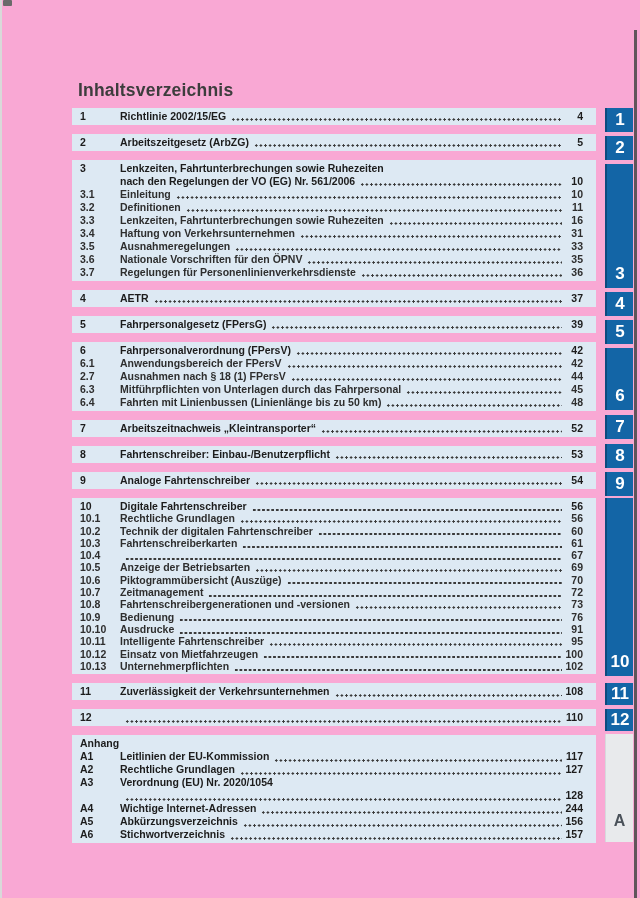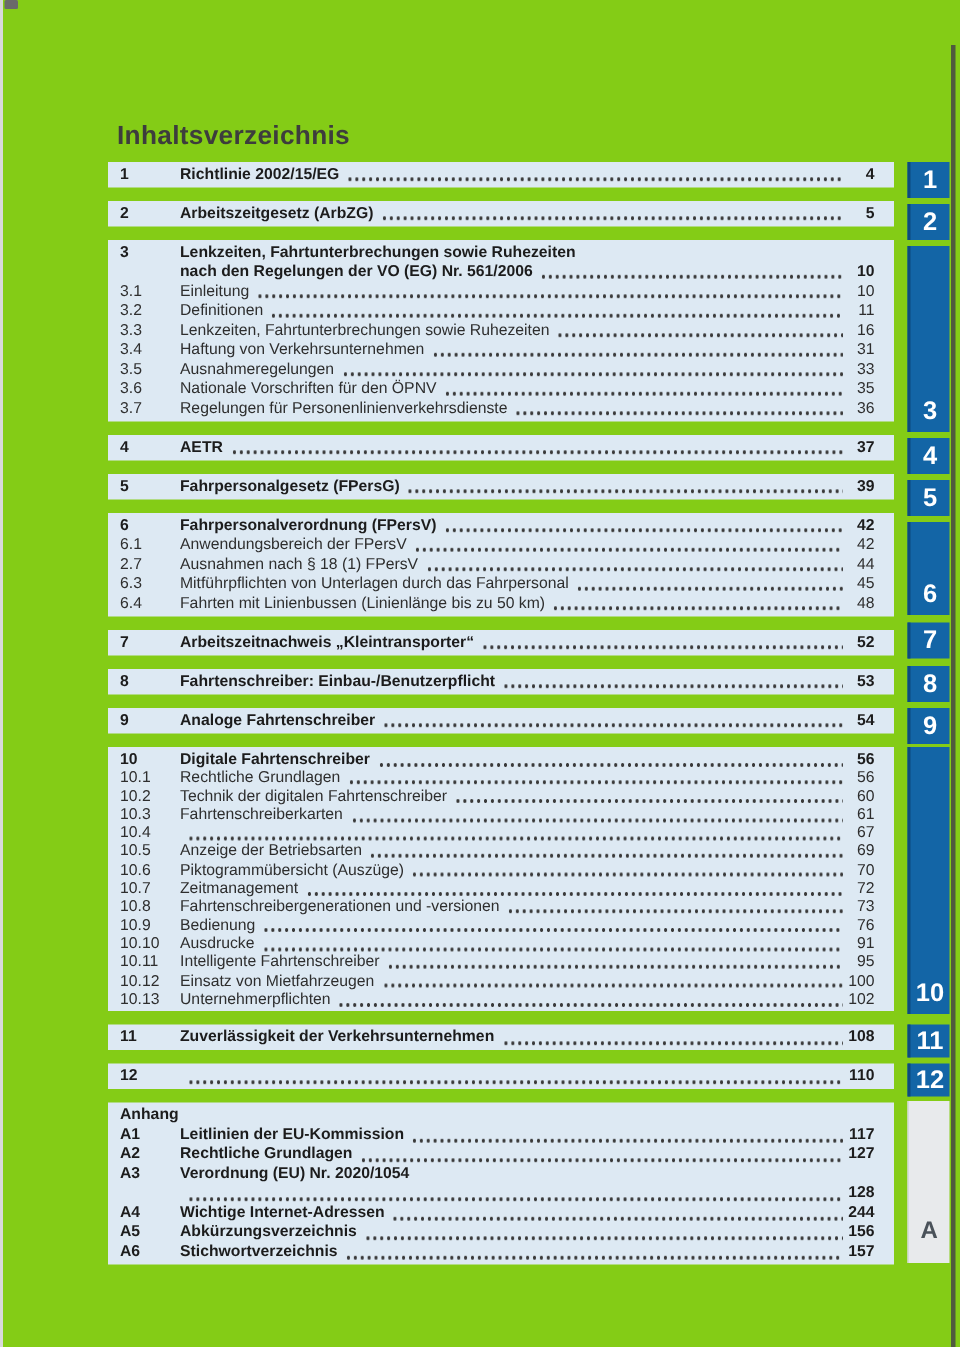--- a/index.html
+++ b/index.html
@@ -1,21 +1,21 @@
 <!DOCTYPE html>
 <html style="--tab-blue: #1365a6; --tab-blue-edge: #0d4a7e; --row-blue: #dde9f3; --tab-gray: #e8eaec; --tab-gray-text: #4a525a; --text-dark: #1c1c1c; --text-regular: #2e2e2e;"><head>
 <meta charset="utf-8">
 <style>
   html,body{margin:0;padding:0;}
   body{
     width:640px;height:898px;overflow:hidden;position:relative;
     background:#fcfcfc;
     font-family:"Liberation Sans","DejaVu Sans",sans-serif;
   }
-  .page{position:absolute;inset:0;background:#84cc16;}
+  .page{position:absolute;inset:0;background:#f9a8d4;}
 
   
   .scan-edge-left{position:absolute;left:0;top:0;width:2px;height:898px;background:#d9d9d9;}
   .scan-edge-right{position:absolute;left:634px;top:30px;width:3px;height:868px;background:#454545;opacity:.85;}
   .scan-speck{position:absolute;left:3px;top:0;width:9px;height:6px;background:#6a6a6a;border-radius:1px;}
 
   
   .doc-title{
     position:absolute;left:78px;top:80px;margin:0;
     font-size:17.5px;font-weight:700;color:#3d3d3d;letter-spacing:.2px;
@@ -24,21 +24,21 @@
   
   .toc{position:absolute;left:72px;top:108px;width:524px;}
   .toc-group{
     background:var(--row-blue,#dde9f3);
     padding:2px 0;margin-bottom:9px;
   }
   .toc-group:last-child{margin-bottom:0;}
   .toc-row{
     display:flex;align-items:stretch;
     padding:0 13px 0 8px;
-    line-height:13px;font-size:10.5px;color:var(--text-regular,#2e2e2e);
+    line-height:13px;font-size:10.5px;color:var(--text-regular,#2e2e2e);font-weight:bold;
   }
   .toc-group:nth-child(10) .toc-row{line-height:12.3px;}
   .toc-row.bold{font-weight:700;color:var(--text-dark,#1c1c1c);}
   .toc-num{flex:none;width:40px;white-space:nowrap;}
   .toc-title{flex:none;white-space:nowrap;text-align:center;}
   .toc-dots{
     flex:1 1 auto;margin:0 3px 0 5px;min-width:8px;
     background-image:radial-gradient(circle,#3a3a3a 1.05px,transparent 1.35px);
     background-size:4.6px 100%;
     background-repeat:repeat-x;

